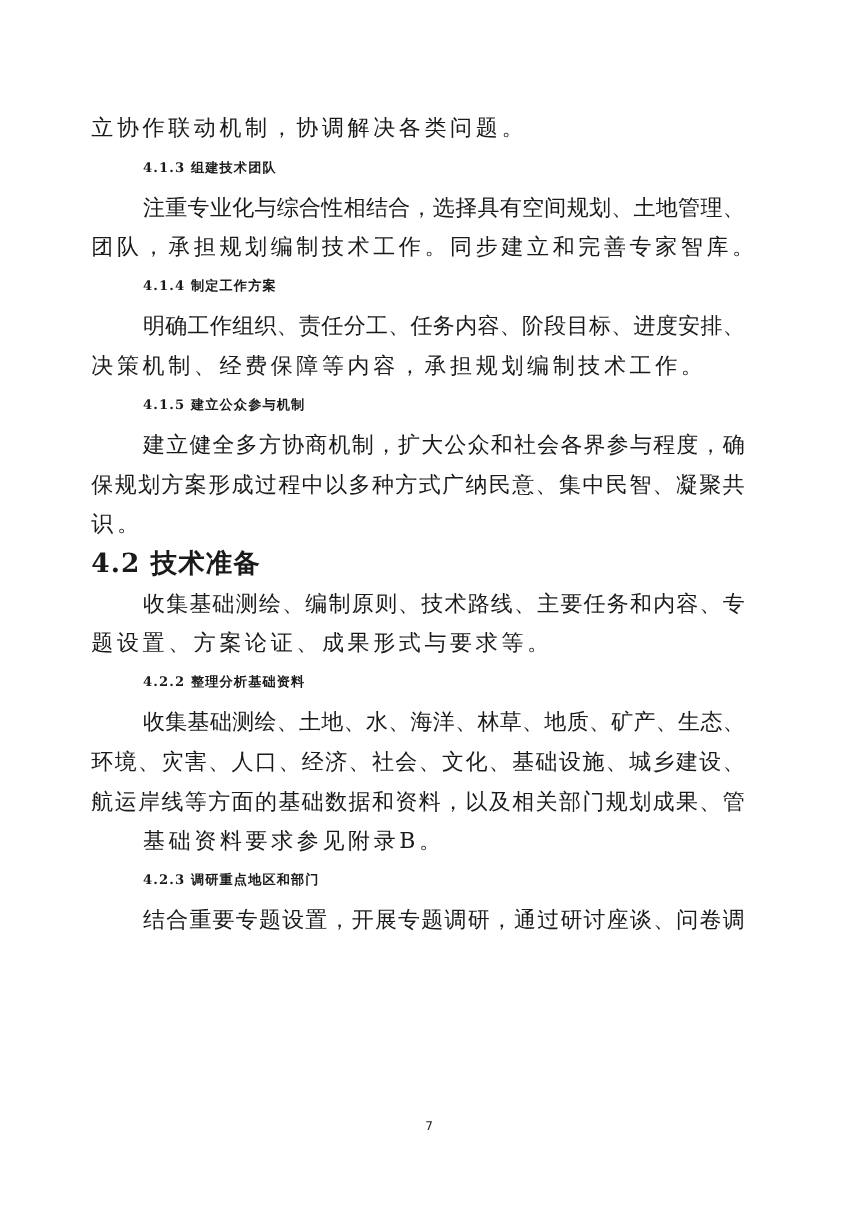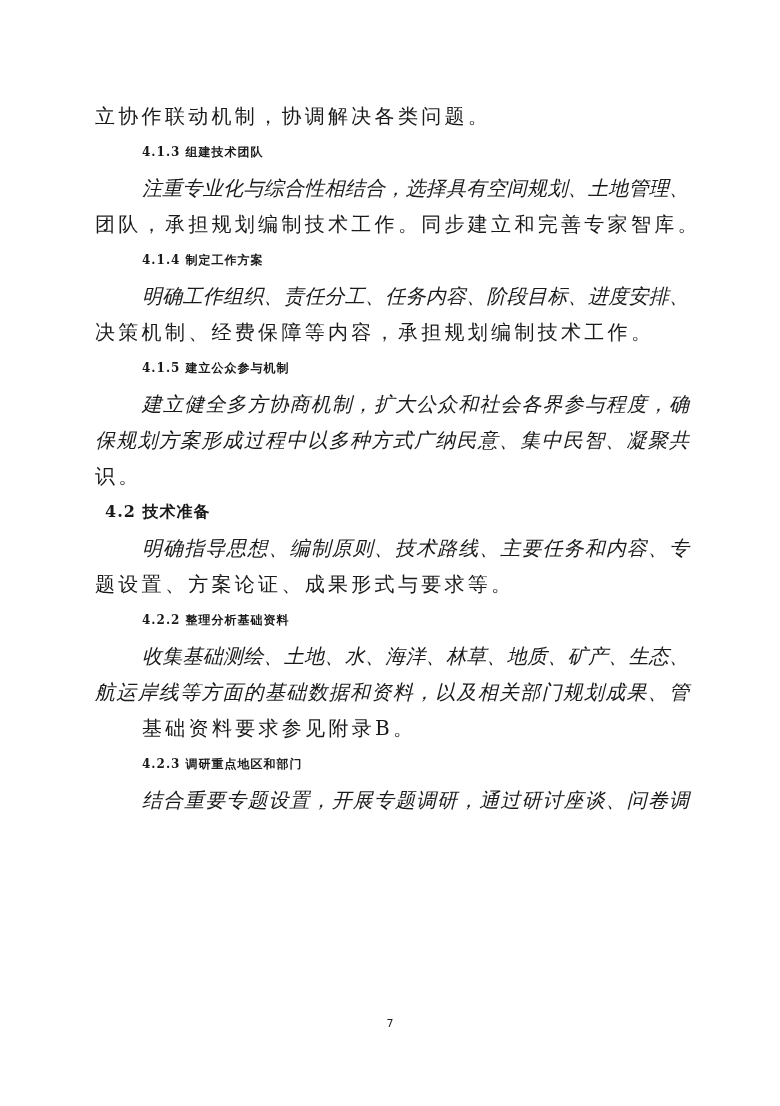--- a/index.html
+++ b/index.html
@@ -1,24 +1,24 @@
 <!DOCTYPE html>
 <html><head>
 <meta charset="utf-8">
 <style>
   html, body { margin: 0; padding: 0; background: #ffffff; }
   body { width: 780px; height: 1106px; position: relative; overflow: hidden;
     font-family: "DejaVu Serif", "Liberation Serif", serif; color: #1a1a1a; }
-  .page { position: absolute; left: 95px; top: 98px; width: 594px; }
+  .page { position: absolute; left: 83px; top: 98px; width: 594px; }
   .line { font-size: 20px; height: 36px; line-height: 36px; white-space: nowrap;
     letter-spacing: 3.3px; }
   .indent { padding-left: 47px; }
   .h3 { font-weight: bold; letter-spacing: 1px; padding-left: 47px; font-size: 12px; }
-  .h2 { font-weight: bold; letter-spacing: 1px; font-size: 16px; margin-left: 10px; }
-  .just { text-align: justify; text-align-last: justify; letter-spacing: 0; font-style: italic; }
+  .h2 { font-weight: bold; letter-spacing: 1px; font-size: 24px; }
+  .just { text-align: justify; text-align-last: justify; letter-spacing: 0; }
   .pagenum { position: absolute; top: 1017px; left: 0; width: 780px; text-align: center;
     font-family: "DejaVu Sans", sans-serif; font-size: 11px; color: #222; }
 </style>
 </head>
 <body>
 
 <div class="page">
   <div class="line">立协作联动机制，协调解决各类问题。</div>
 
   <div class="line h3"><span>4.1.3</span> <span>组建技术团队</span></div>
@@ -29,25 +29,26 @@
   <div class="line indent just">明确工作组织、责任分工、任务内容、阶段目标、进度安排、</div>
   <div class="line">决策机制、经费保障等内容，承担规划编制技术工作。</div>
 
   <div class="line h3"><span>4.1.5</span> <span>建立公众参与机制</span></div>
   <div class="line indent just">建立健全多方协商机制，扩大公众和社会各界参与程度，确</div>
   <div class="line just">保规划方案形成过程中以多种方式广纳民意、集中民智、凝聚共</div>
   <div class="line">识。</div>
 
   <div class="line h2"><span>4.2</span> <span>技术准备</span></div>
 
-  <div class="line indent just">明确指导思想、编制原则、技术路线、主要任务和内容、专</div>
+  <div class="line indent just">收集基础测绘、编制原则、技术路线、主要任务和内容、专</div>
   <div class="line">题设置、方案论证、成果形式与要求等。</div>
 
   <div class="line h3"><span>4.2.2</span> <span>整理分析基础资料</span></div>
   <div class="line indent just">收集基础测绘、土地、水、海洋、林草、地质、矿产、生态、</div>
+  <div class="line just">环境、灾害、人口、经济、社会、文化、基础设施、城乡建设、</div>
   <div class="line just">航运岸线等方面的基础数据和资料，以及相关部门规划成果、管</div>
   <div class="line indent">基础资料要求参见附录B。</div>
 
   <div class="line h3"><span>4.2.3</span> <span>调研重点地区和部门</span></div>
   <div class="line indent just">结合重要专题设置，开展专题调研，通过研讨座谈、问卷调</div>
 </div>
 
 <div class="pagenum">7</div>
 
 </body></html>

